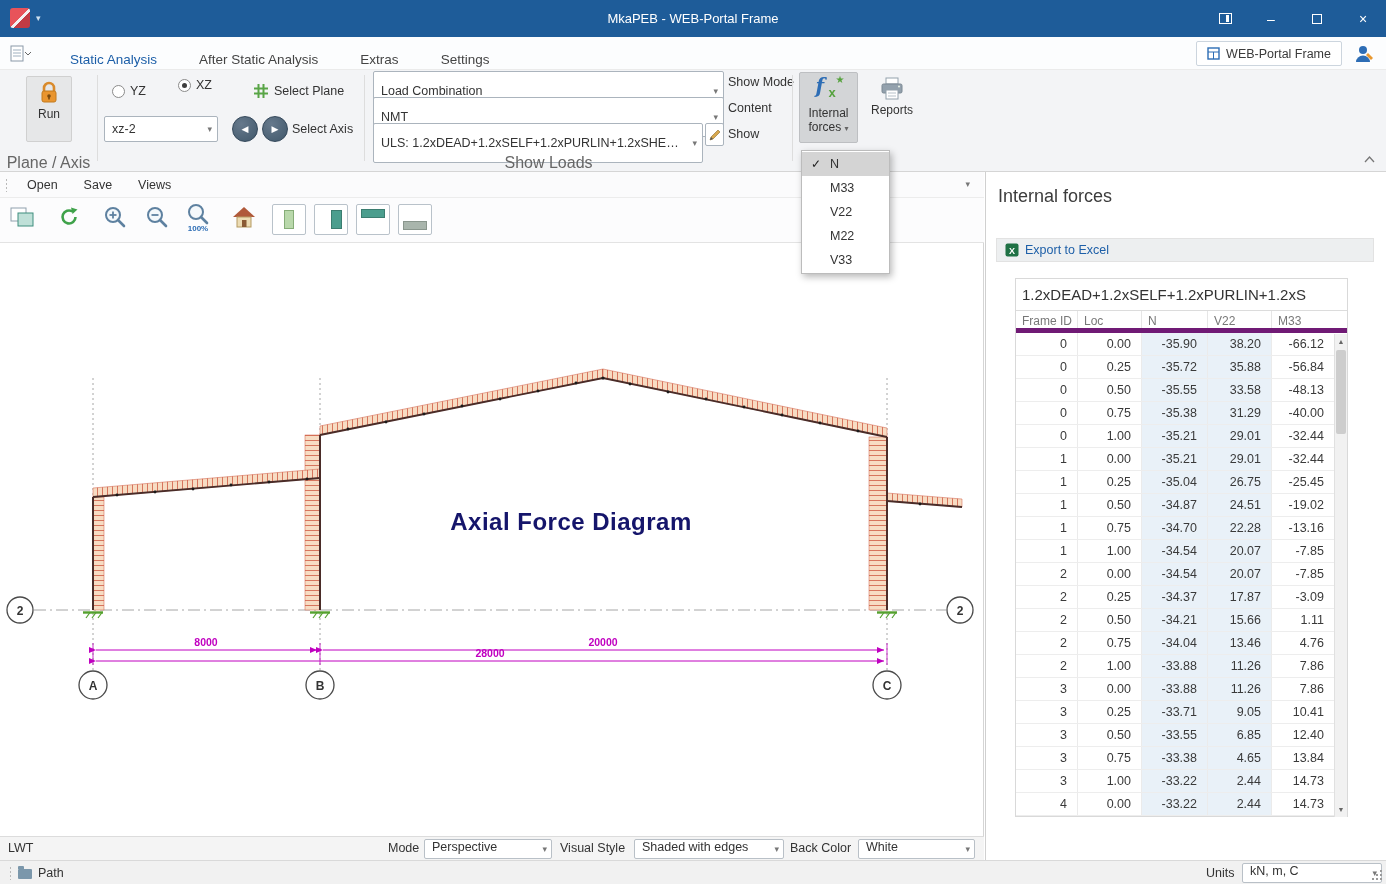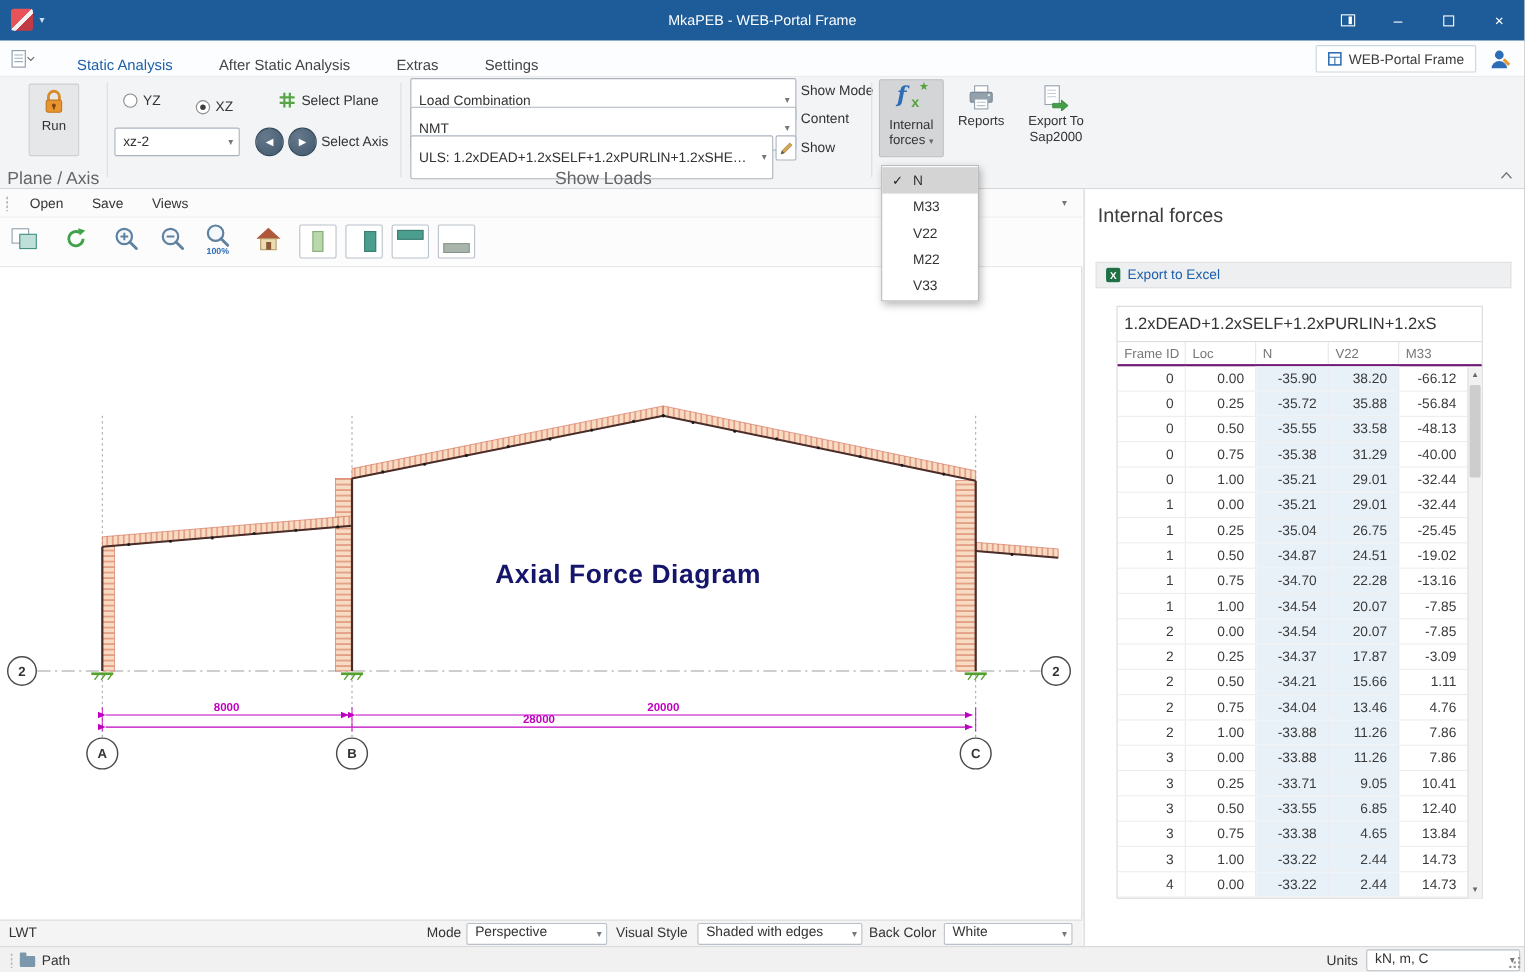--- a/index.html
+++ b/index.html
@@ -67,21 +67,21 @@
 
   
   #canvas{position:absolute;left:0;top:243px;width:984px;height:593px;background:#fff;border-right:1px solid #d5d5d5}
 
   
   #rightpanel{position:absolute;left:985px;top:172px;width:401px;height:688px;background:#fff;border-left:1px solid #d0d0d0}
   #panel-title{position:absolute;left:12px;top:14px;font-size:18px;color:#3c3c3c}
   #export-bar{position:absolute;left:10px;top:66px;width:378px;height:24px;background:#edeff0;border:1px solid #e2e2e2;display:flex;align-items:center;gap:6px;padding-left:8px;color:#1d5fa8;font-size:12.5px;cursor:default}
   #forces-table{position:absolute;left:29px;top:106px;width:333px;border:1px solid #d9d9d9;background:#fff}
   #table-caption{height:32px;line-height:32px;font-size:15px;color:#333;padding-left:6px;border-bottom:1px solid #dcdcdc;white-space:nowrap;overflow:hidden}
-  #table-header{display:flex;height:22px;border-bottom:2px solid #701a75}
+  #table-header{display:flex;height:22px;border-bottom:5px solid #701a75}
   .thcell{font-size:12px;color:#777;line-height:21px;padding-left:6px;border-right:1px solid #e6e6e6;overflow:hidden;white-space:nowrap}
   .thcell.c0{width:62px}.thcell.c1{width:64px}.thcell.c2{width:66px}.thcell.c3{width:64px}.thcell.c4{width:75px;border-right:none}
   #table-rows{position:relative;width:318px}
   .trow{display:flex;height:23px;border-bottom:1px solid #ededed}
   .tcell{font-size:12.5px;color:#3a3a3a;line-height:22px;text-align:right;padding-right:10px;border-right:1px solid #ebebeb;overflow:hidden}
   .tcell.c0{width:62px}.tcell.c1{width:64px}.tcell.c2{width:66px;background:#e9f1f8}.tcell.c3{width:64px;background:#e9f1f8}.tcell.c4{width:62px;border-right:none}
   #table-scrollbar{position:absolute;right:0;top:55px;width:13px;height:483px;background:#f1f1f1;border-left:1px solid #e0e0e0}
   .sarrow{position:absolute;left:0;width:12px;height:15px;display:flex;align-items:center;justify-content:center;font-size:7px;color:#666}
   #scroll-thumb{position:absolute;left:1px;top:16px;width:10px;height:84px;background:#cdcdcd;border-radius:2px}
 
@@ -159,21 +159,21 @@
       </svg>
       <span class="blabel">Run</span>
     </div>
     <div class="grouplabel" style="left:0;width:97px">Plane / Axis</div>
     <div class="vsep" style="left:97px"></div>
 
     <div class="radio" style="left:112px;top:14px">
       <span class="dot"></span>
       <span>YZ</span>
     </div>
-    <div class="radio checked" style="left:178px;top:20px">
+    <div class="radio checked" style="left:178px;top:8px">
       <span class="dot"></span>
       <span>XZ</span>
     </div>
     <div style="position:absolute;left:254px;top:14px;display:flex;align-items:center;gap:6px">
       <svg width="14" height="14" viewBox="0 0 14 14">
         <line x1="4.5" y1="0" x2="4.5" y2="14" stroke="#58a546" stroke-width="2"></line>
         <line x1="9.5" y1="0" x2="9.5" y2="14" stroke="#58a546" stroke-width="2"></line>
         <line x1="0" y1="4.5" x2="14" y2="4.5" stroke="#58a546" stroke-width="2"></line>
         <line x1="0" y1="9.5" x2="14" y2="9.5" stroke="#58a546" stroke-width="2"></line>
       </svg>
@@ -223,30 +223,20 @@
     <div class="bigbtn" style="left:863px;width:58px">
       <svg width="24" height="24" viewBox="0 0 24 24">
         <rect x="6" y="1" width="12" height="6" fill="#fff" stroke="#94a1ac"></rect>
         <rect x="2" y="7" width="20" height="9" rx="1.5" fill="#93a1ad" stroke="#7b8893"></rect>
         <circle cx="19" cy="9.5" r="1" fill="#e9f2e6"></circle>
         <rect x="6" y="13" width="12" height="9" fill="#fff" stroke="#94a1ac"></rect>
         <line x1="8" y1="16" x2="16" y2="16" stroke="#b7c1c9"></line>
         <line x1="8" y1="19" x2="16" y2="19" stroke="#b7c1c9"></line>
       </svg>
       <span class="blabel">Reports</span>
-    </div>
-    <div class="bigbtn" style="left:925px;width:70px">
-      <svg width="26" height="24" viewBox="0 0 26 24">
-        <rect x="3" y="1" width="13" height="17" fill="#fff" stroke="#94a1ac"></rect>
-        <line x1="5" y1="5" x2="13" y2="5" stroke="#c2ccd3"></line>
-        <line x1="5" y1="8" x2="13" y2="8" stroke="#c2ccd3"></line>
-        <line x1="5" y1="11" x2="13" y2="11" stroke="#c2ccd3"></line>
-        <path d="M10,17 h8 v-3 l6,5 -6,5 v-3 h-8 z" fill="#44a047" stroke="#2e7d32" stroke-width="0.7"></path>
-      </svg>
-      <span class="blabel">Export To Sap2000</span>
     </div>
     <span id="ribbon-collapse">
       <svg width="11" height="7" viewBox="0 0 11 7">
         <polyline points="1,6 5.5,1 10,6" fill="none" stroke="#777" stroke-width="1.3"></polyline>
       </svg>
     </span>
   </div>
 
   <div id="forces-menu">
       <div class="menu-item checked">

